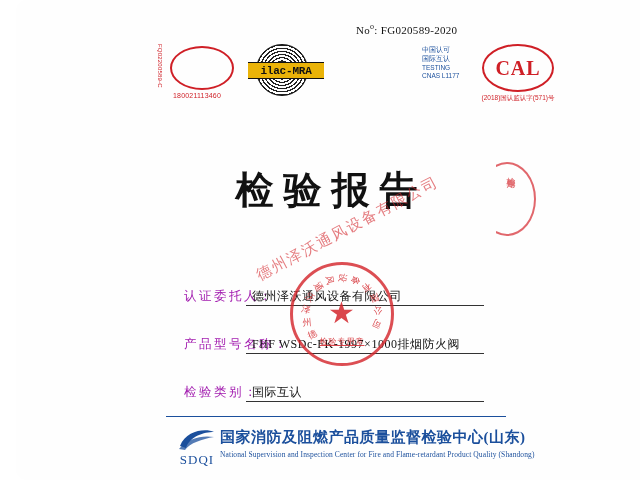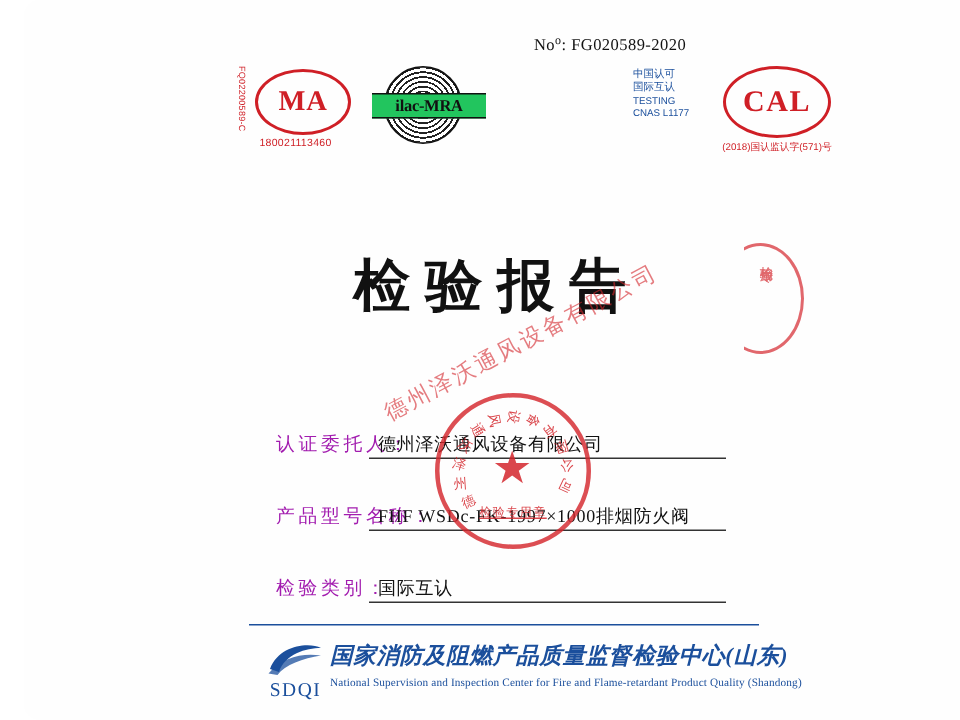--- a/index.html
+++ b/index.html
@@ -110,25 +110,25 @@
     border: 1px solid #111;
     box-sizing: border-box;
     background:
       repeating-radial-gradient(circle at 50% 50%,
         #ffffff 0px, #ffffff 2px, #222 2px, #222 3.2px);
   }
   .ilac .band {
     position: absolute;
     left: 0px; top: 20px;
     width: 76px; height: 15px;
-    background: #22c55e;
+    background: #eab308;
     border-top: 1px solid #111;
     border-bottom: 1px solid #111;
     display: flex; align-items: center; justify-content: center;
-    font-family: Liberation Serif, serif;
+    font-family: Liberation Mono, monospace;
     font-weight: bold;
     font-size: 11px;
     letter-spacing: -0.2px;
     color: #111;
   }
 
   
   .cnas {
     left: 178px;
     width: 88px;
@@ -404,21 +404,20 @@
   .org-cn {
     position: absolute;
     left: 204px;
     top: 8px;
     font-family: "Liberation Serif", serif;
     font-weight: bold;
     font-size: 15px;
     color: #1b4f9c;
     letter-spacing: 0.5px;
     white-space: nowrap;
-    font-style: italic;
   }
   .org-en {
     position: absolute;
     left: 204px;
     top: 30px;
     font-family: "Liberation Serif", serif;
     font-size: 7.5px;
     color: #1b4f9c;
     letter-spacing: 0.1px;
     white-space: nowrap;
@@ -430,21 +429,20 @@
 <div class="page">
 
   <div class="report-no">
     <span>No</span><span class="sup">o</span><span>: FG020589-2020</span>
   </div>
 
   <div class="logo-row">
 
     <div class="logo cma">
       <div class="oval"></div>
-      <div class="oval-txt">MA</div>
       <div class="vert-code">FQ02200589-C</div>
       <div class="num">180021113460</div>
     </div>
 
     <div class="logo ilac">
       <div class="circ"></div>
       <div class="band">ilac-MRA</div>
     </div>
 
     <div class="cnas-side">

